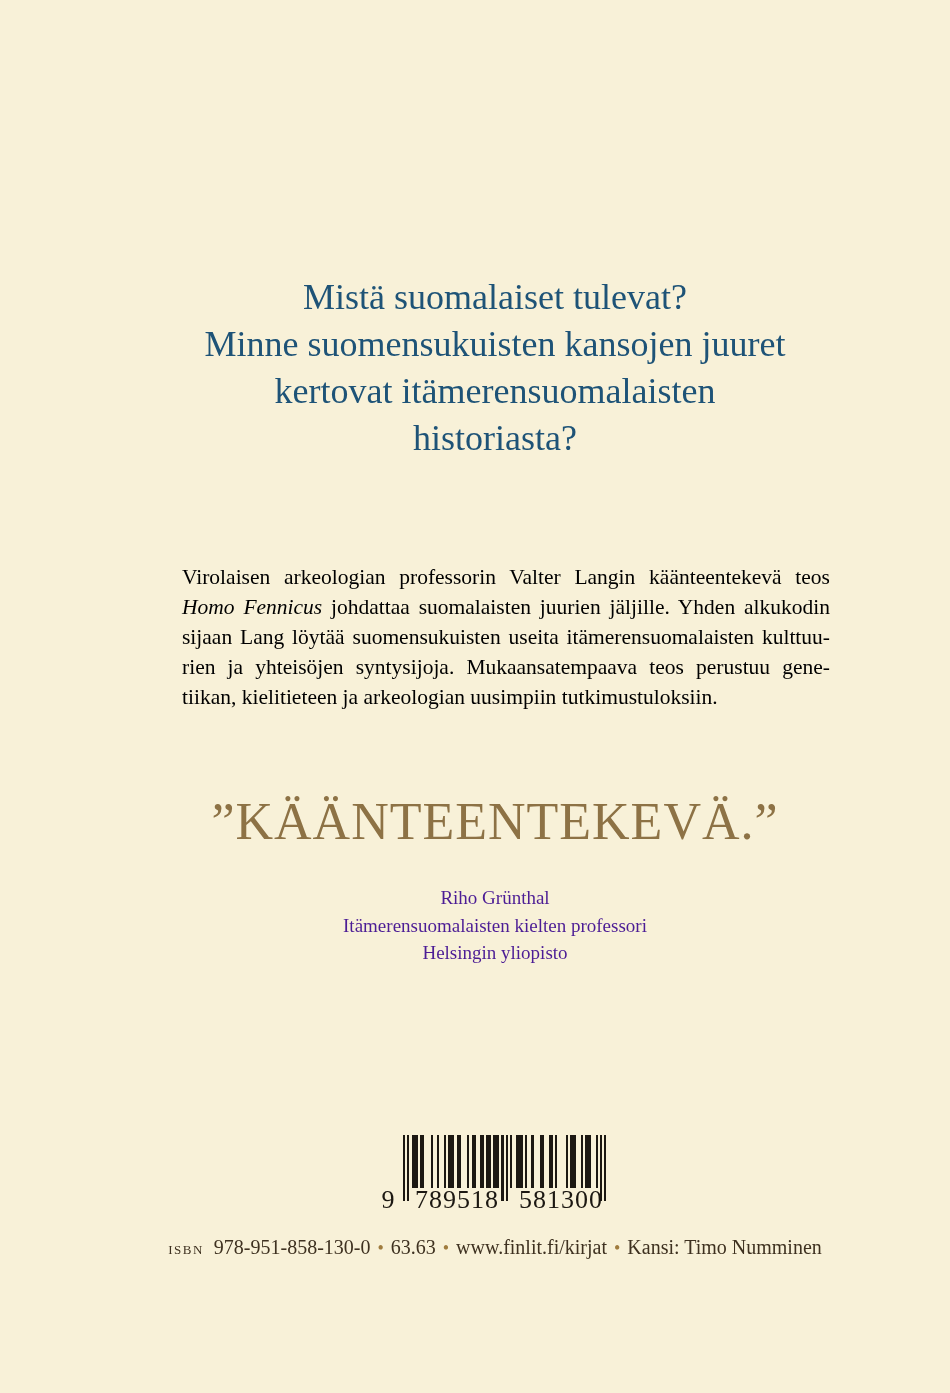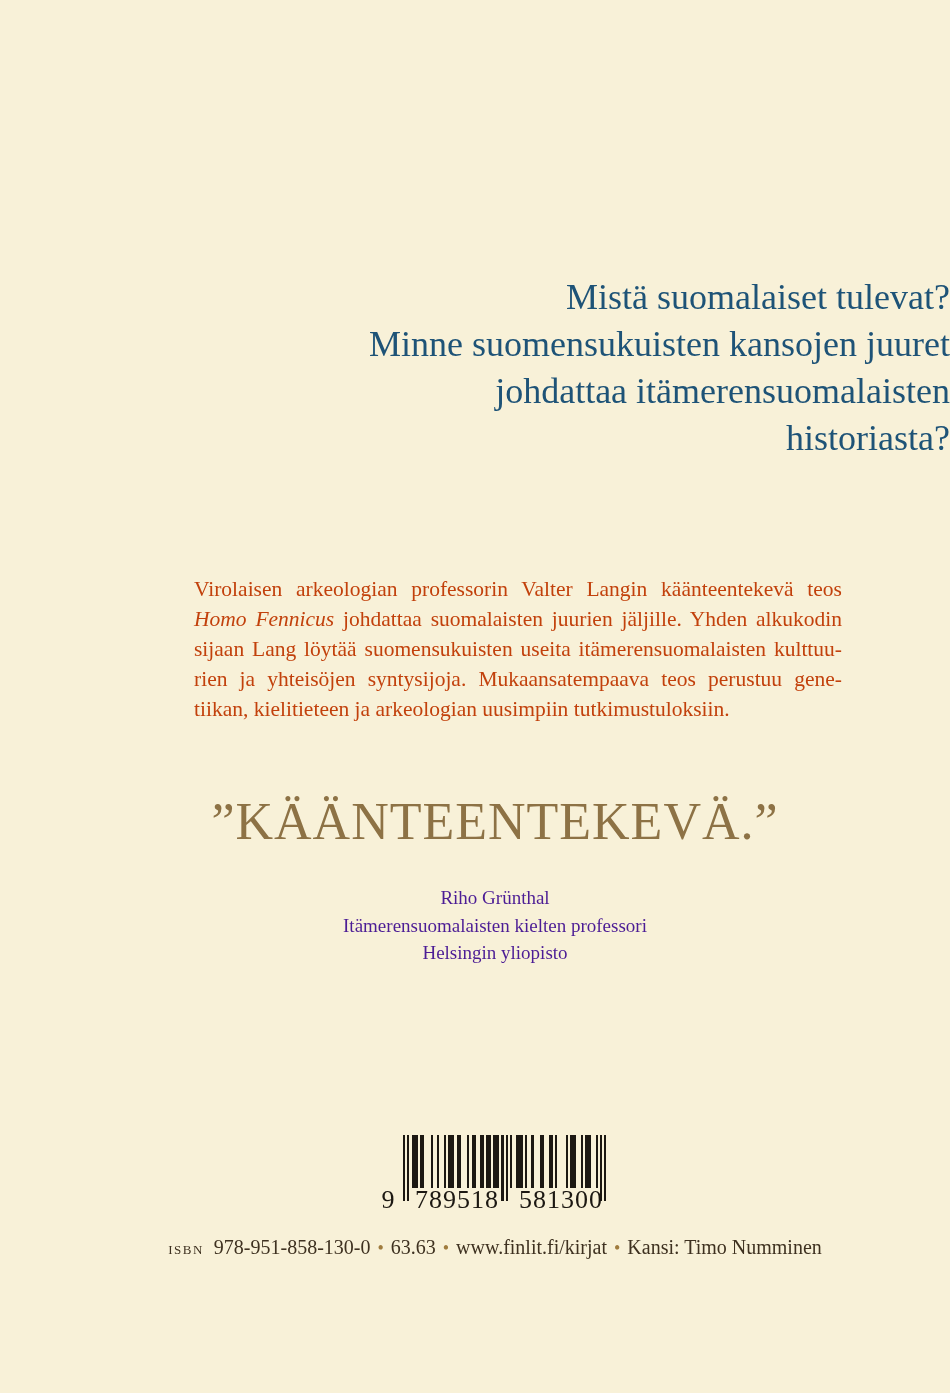--- a/index.html
+++ b/index.html
@@ -20,28 +20,28 @@
     left:40px;top:0;width:910px;height:100%;
   }
 
   
   .headline{
     position:absolute;top:274px;left:0;width:100%;
     text-align:center;
     color:#1e5377;
     font-size:36px;line-height:47px;
   }
-  .h-line{white-space:nowrap;text-align:right;}
+  .h-line{white-space:nowrap;}
 
   
   .blurb{
     position:absolute;top:562px;left:142px;width:648px;
-    margin:12px;
+    margin:0;
     font-size:21.5px;line-height:30px;
-    color:#c2410c;
+    color:#000000;
   }
   .jline{
     display:block;
     white-space:nowrap;
     text-align:justify;
     text-align-last:justify;
   }
   .jline.last{
     text-align:right;
     text-align-last:left;
@@ -115,21 +115,21 @@
 </style>
 </head>
 <body>
 
 <div class="page">
   <div class="content">
 
     <div class="headline">
       <div class="h-line">Mistä suomalaiset tulevat?</div>
       <div class="h-line">Minne suomensukuisten kansojen juuret</div>
-      <div class="h-line">johdattaa itämerensuomalaisten</div>
+      <div class="h-line">kertovat itämerensuomalaisten</div>
       <div class="h-line">historiasta?</div>
     </div>
 
     <p class="blurb">
       <span class="jline">Virolaisen arkeologian professorin Valter Langin käänteentekevä teos</span>
       <span class="jline"><em>Homo Fennicus</em><span> johdattaa suomalaisten juurien jäljille. Yhden alkukodin</span></span>
       <span class="jline">sijaan Lang löytää suomensukuisten useita itämerensuomalaisten kulttuu-</span>
       <span class="jline">rien ja yhteisöjen syntysijoja. Mukaansatempaava teos perustuu gene-</span>
       <span class="jline last">tiikan, kielitieteen ja arkeologian uusimpiin tutkimustuloksiin.</span>
     </p>

